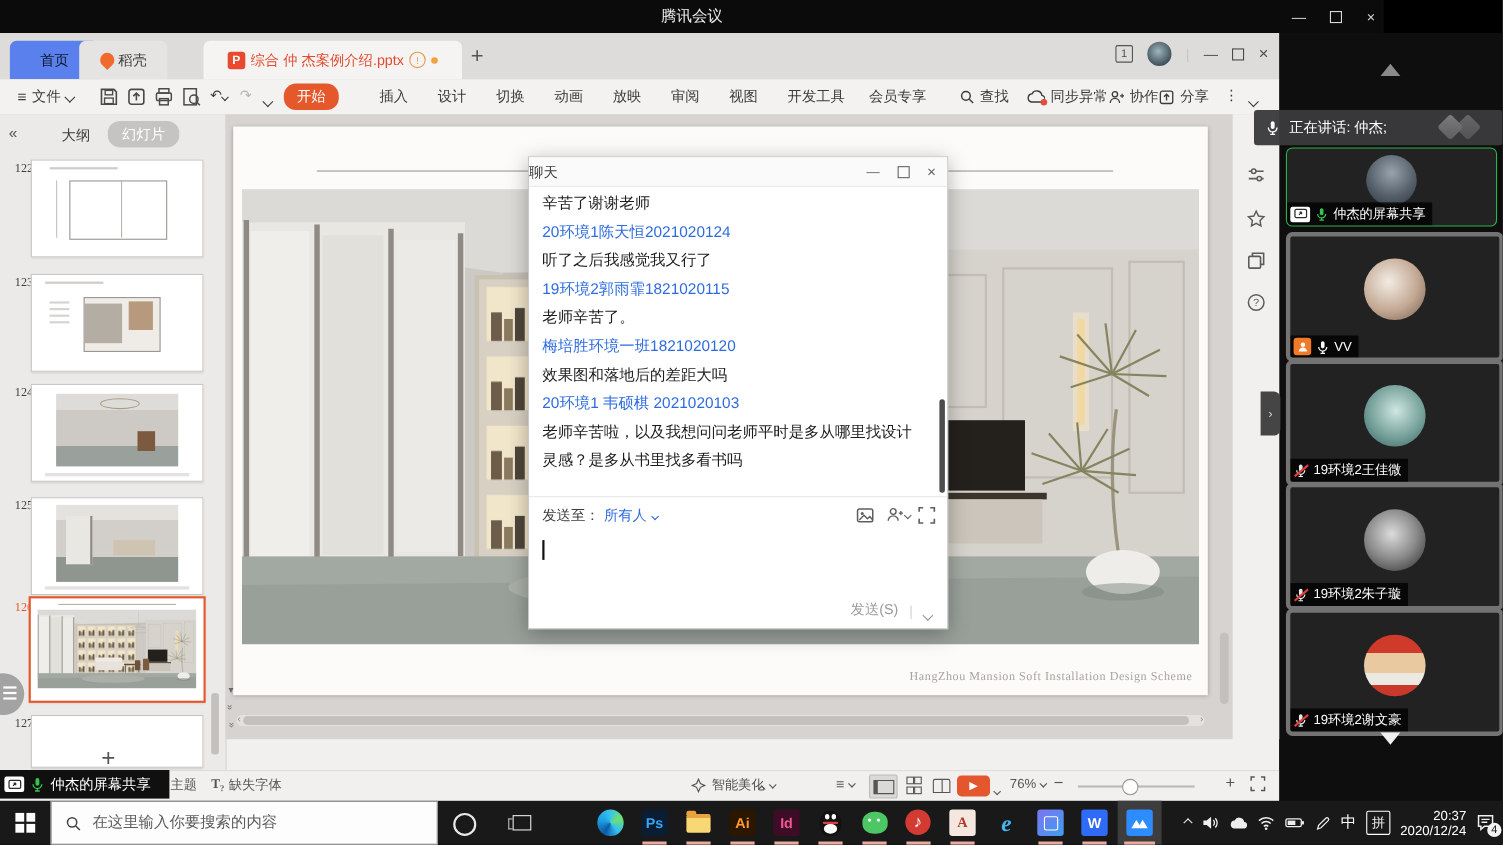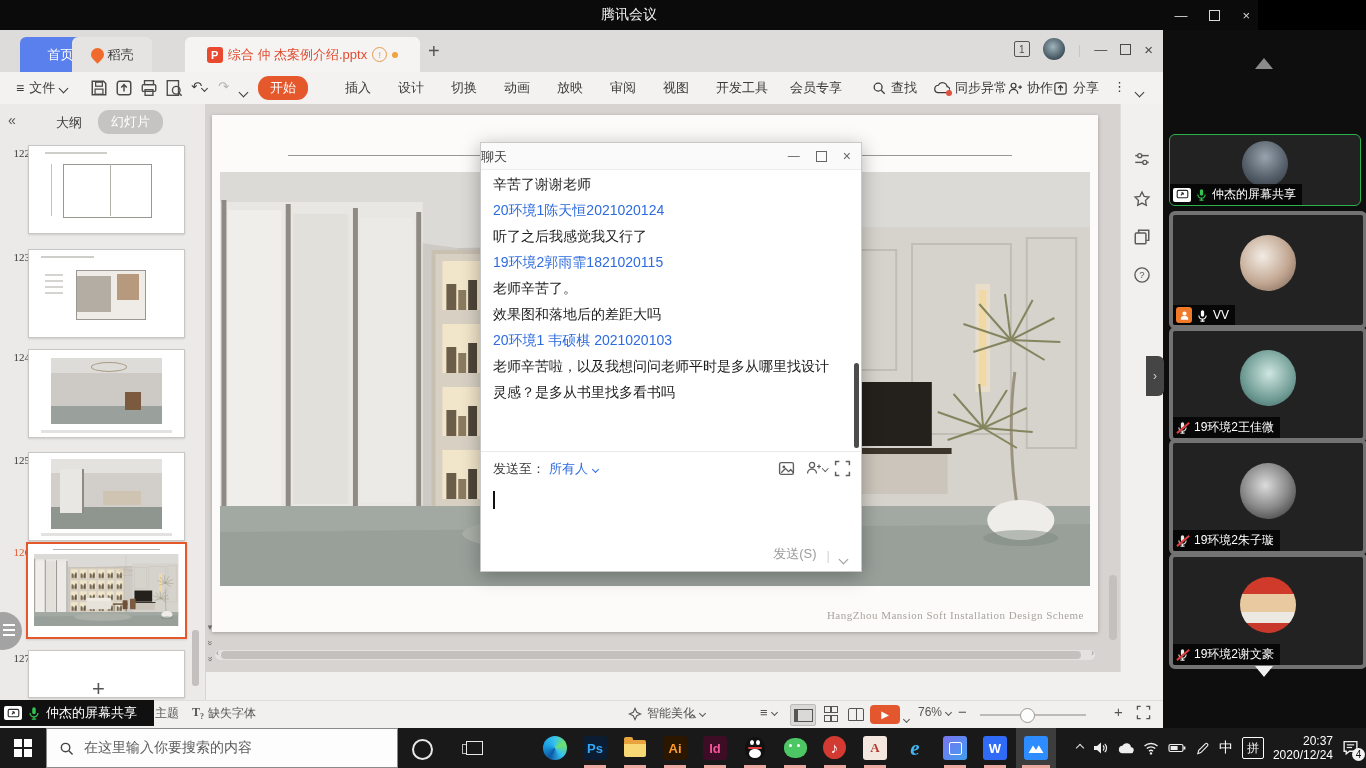--- a/index.html
+++ b/index.html
@@ -11,21 +11,21 @@
   .cv.up{transform:rotate(225deg);}
   .bx{display:inline-block;width:9px;height:9px;border:1.3px solid currentColor;}
   
   #mtb{left:0;top:0;width:1258px;height:30px;background:#0b0b0b;color:#f0f0f0;}
   #mtb .t{position:absolute;left:0;right:0;top:6px;text-align:center;font-size:14px;}
   #mtb .ctr{position:absolute;right:8px;top:0;height:30px;display:flex;align-items:center;gap:22px;color:#d8d8d8;font-size:13px;}
   
   #share{left:0;top:30px;width:1163px;height:698px;background:#f1f0ef;}
   #tabbar{left:0;top:0;width:1163px;height:42px;background:#dedcda;border-bottom:1px solid #cfcdcb;}
   .wtab{position:absolute;top:7px;height:35px;border-radius:6px 6px 0 0;display:flex;align-items:center;justify-content:center;font-size:13px;}
-  #tab-home{left:20px;width:81px;background:#5a80ee;color:#ffffff;}
+  #tab-home{left:9px;width:81px;background:#5a80ee;color:#0f172a;}
   #tab-docer{left:72px;width:80px;background:#e6e4e2;color:#3b3b3b;gap:4px;}
   #tab-doc{left:185px;width:235px;background:#f5f4f2;color:#e14b30;gap:5px;}
   .pbadge{width:16px;height:16px;border-radius:3px;background:#e8492f;color:#fff;font-size:11px;font-weight:bold;display:flex;align-items:center;justify-content:center;}
   .flame{width:13px;height:13px;border-radius:50% 50% 50% 0;background:#f06a2d;transform:rotate(-45deg);}
   .warn{width:13px;height:13px;border:1.3px solid #e79b4e;border-radius:50%;color:#e79b4e;font-size:9px;display:inline-flex;align-items:center;justify-content:center;}
   .odot{width:6px;height:6px;border-radius:50%;background:#f0a23c;}
   #tab-plus{left:428px;top:10px;font-size:20px;color:#555;}
   #winctl{position:absolute;right:10px;top:8px;display:flex;align-items:center;gap:13px;color:#4a4a4a;font-size:13px;}
   .badge1{border:1.2px solid #555;width:14px;height:14px;font-size:10px;display:flex;align-items:center;justify-content:center;border-radius:2px;}
   .uav{width:22px;height:22px;border-radius:50%;background:radial-gradient(circle at 45% 40%,#9fb4bd,#41525c 70%,#233038);}
@@ -616,37 +616,48 @@
             </svg>
             <i style="position:absolute;left:-1px;top:6px;width:16px;height:1.8px;background:#e03e3e;transform:rotate(-40deg)"></i>
           </span>
         <span>19环境2谢文豪</span>
       </div>
     </div>
 
     <div class="tri" style="position:absolute;left:92px;top:636px;border-top:11px solid #f0f0f0"></div>
   </div>
 
+  <div id="toast" class="abs">
+    <svg width="14" height="14" style="color:#fff">
+        <use href="#i-mic"></use>
+      </svg>
+    <span>正在讲话: 仲杰;</span>
+    <span class="mlogo">
+        <i style="left:4px;top:3px"></i>
+        <i style="left:20px;top:3px;opacity:.7"></i>
+      </span>
+  </div>
   <div id="handle" class="abs">›</div>
 
   <div id="chat" class="abs">
     <div id="chatbar">
       <span class="t">聊天</span>
       <div class="ctr">
         <span>—</span>
         <span class="bx"></span>
         <span style="font-size:14px">×</span>
       </div>
     </div>
     <div id="cmsgs">
       <div class="cmsg">辛苦了谢谢老师</div>
       <div class="cmsg blue">20环境1陈天恒2021020124</div>
       <div class="cmsg">听了之后我感觉我又行了</div>
       <div class="cmsg blue">19环境2郭雨霏1821020115</div>
       <div class="cmsg">老师辛苦了。</div>
+      <div class="cmsg blue">梅培胜环境一班1821020120</div>
       <div class="cmsg">效果图和落地后的差距大吗</div>
       <div class="cmsg blue">20环境1 韦硕棋 2021020103</div>
       <div class="cmsg">老师辛苦啦，以及我想问问老师平时是多从哪里找设计灵感？是多从书里找多看书吗</div>
     </div>
     <div id="cscroll"></div>
     <div id="sendrow">
       <span style="position:absolute;left:12px;top:8px">发送至：</span>
       <span class="flex" style="position:absolute;left:68px;top:8px;color:#2e6bdf;gap:5px">
           <span>所有人</span>
           <span class="cv" style="width:4px;height:4px"></span>

